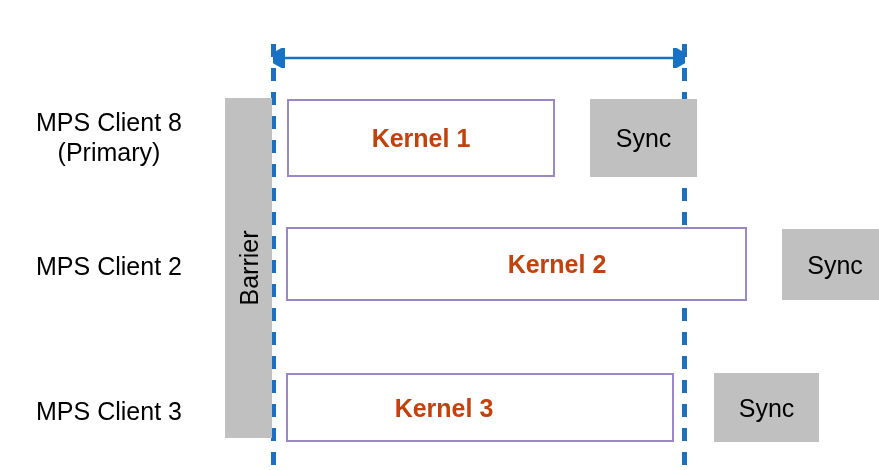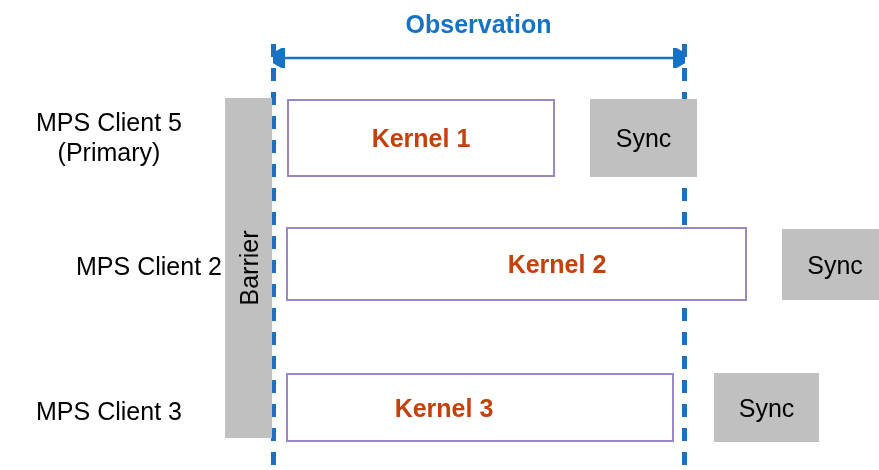--- a/index.html
+++ b/index.html
@@ -105,21 +105,20 @@
     font-size: 25px;
     line-height: 28px;
     margin-left: 22px;
   }
 </style>
 </head>
 <body>
 
 <div id="canvas">
 
-  <div class="obs-label" style="left:273px; top:10px; width:411px;">Observation</div>
 
   <div class="obs-arrow" style="left:273px; top:48px; width:412px;">
     <svg width="412" height="20" viewBox="0 0 412 20" xmlns="http://www.w3.org/2000/svg">
       <defs>
         <marker id="ah-l" markerWidth="10" markerHeight="10" refX="9" refY="5" orient="auto" markerUnits="strokeWidth">
           <path d="M9,0 L9,10 L0,5 z" fill="#1672c4"></path>
         </marker>
         <marker id="ah-r" markerWidth="10" markerHeight="10" refX="1" refY="5" orient="auto" markerUnits="strokeWidth">
           <path d="M1,0 L1,10 L10,5 z" fill="#1672c4"></path>
         </marker>
@@ -128,29 +127,29 @@
     </svg>
   </div>
 
   <div class="vguide" style="left:271px; top:44px; height:426px;"></div>
   <div class="vguide" style="left:682px; top:44px; height:426px;"></div>
 
   <div class="barrier" style="left:225px; top:98px; width:47px; height:340px;">
     <span class="barrier-text">Barrier</span>
   </div>
 
-  <div class="row-label" style="top:107px;">MPS Client 5
+  <div class="row-label" style="top:107px;">MPS Client 8
 (Primary)</div>
 
   <div class="kernel-box" style="left:287px; top:99px; width:268px; height:78px;"></div>
   <div class="kernel-text" style="left:287px; top:124px; width:268px;">Kernel 1</div>
 
   <div class="sync-box" style="left:568px; top:99px; width:107px; height:78px;">Sync</div>
 
-  <div class="row-label" style="top:251px;padding-left:40px;">MPS Client 2</div>
+  <div class="row-label" style="top:251px;">MPS Client 2</div>
 
   <div class="kernel-box" style="left:286px; top:227px; width:461px; height:74px;"></div>
   <div class="kernel-text" style="left:286px; top:250px; width:542px;">Kernel 2</div>
 
   <div class="sync-box" style="left:760px; top:229px; width:106px; height:71px;">Sync</div>
 
   <div class="row-label" style="top:396px;text-align:center;">MPS Client 3</div>
 
   <div class="kernel-box" style="left:286px; top:373px; width:388px; height:69px;"></div>
   <div class="kernel-text" style="left:286px; top:394px; width:316px;">Kernel 3</div>

